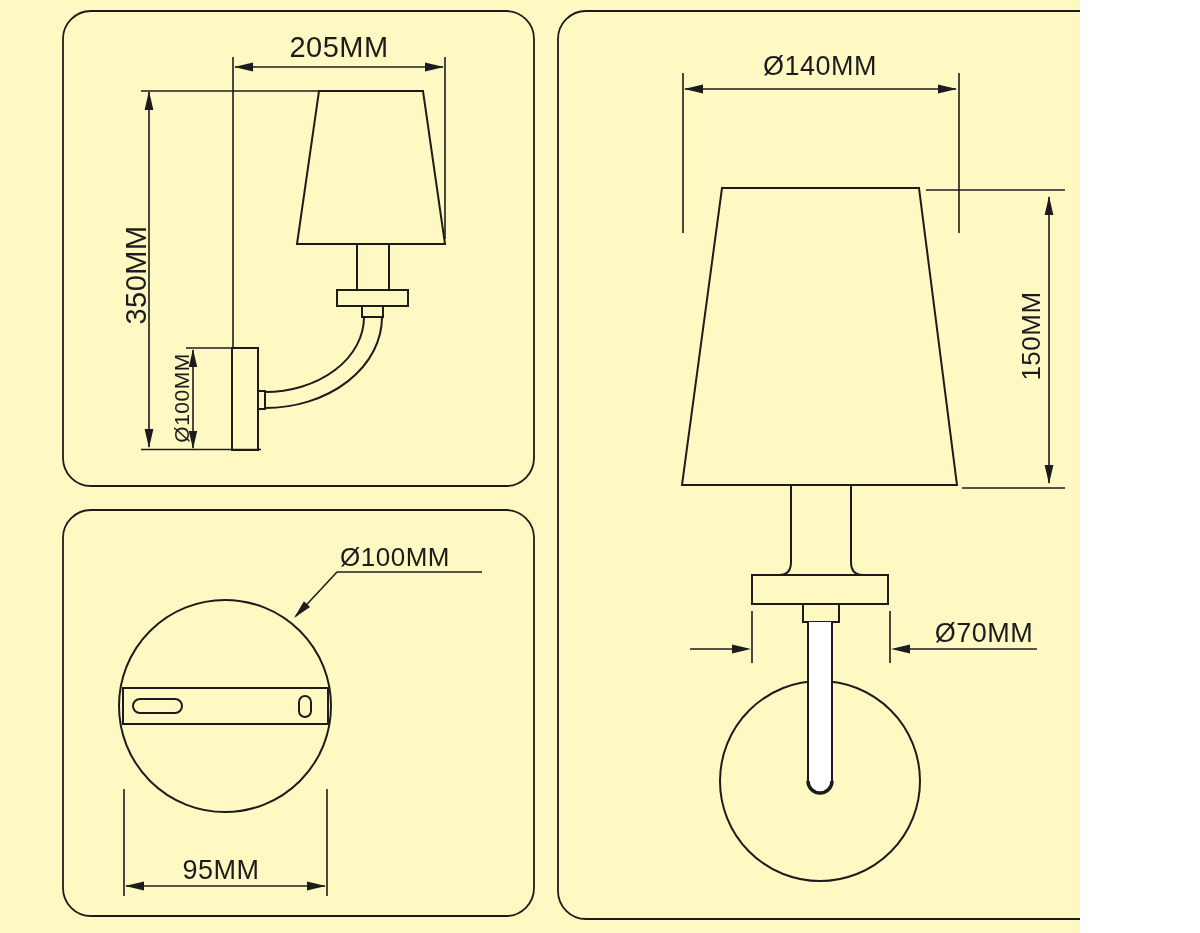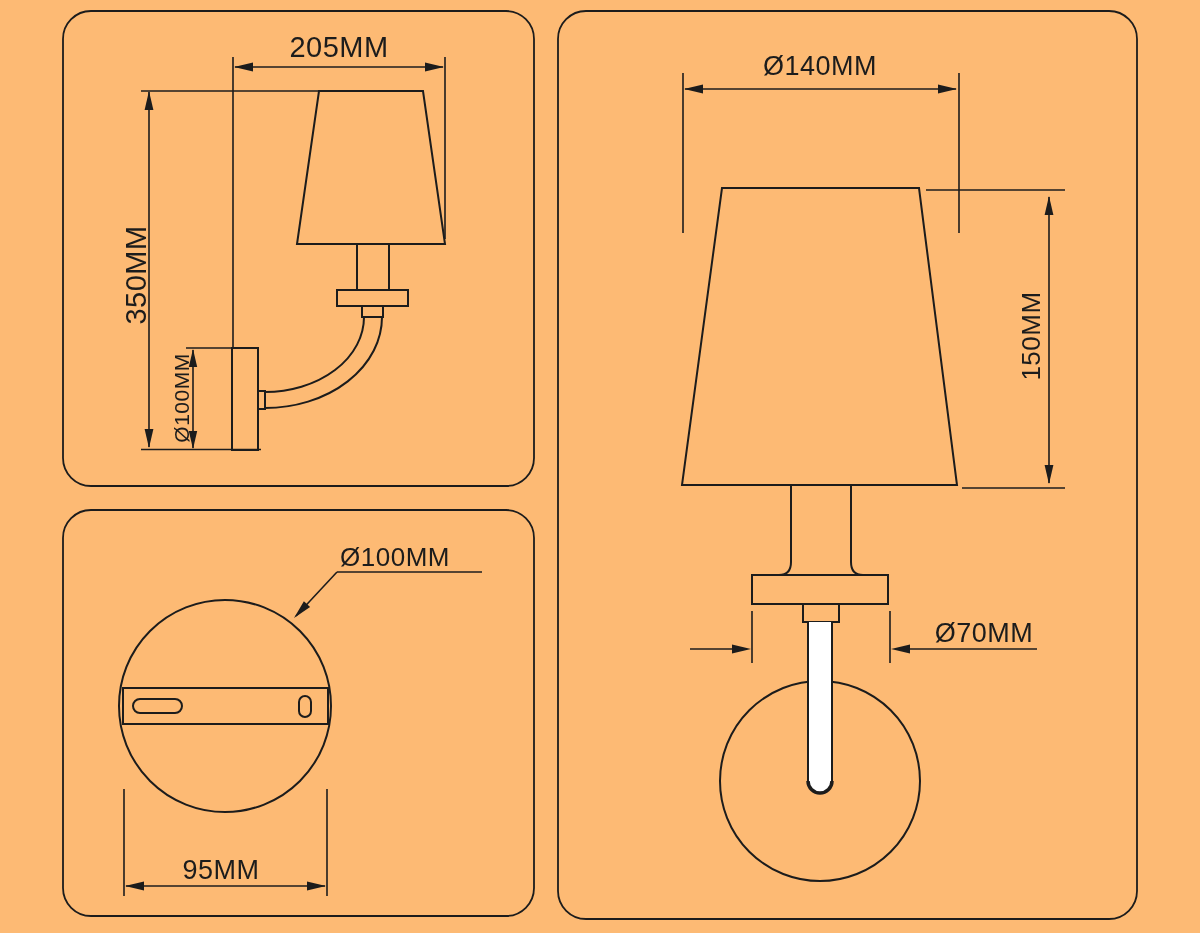--- a/index.html
+++ b/index.html
@@ -1,16 +1,16 @@
 <!DOCTYPE html>
 <html><head>
 <meta charset="utf-8">
 <style>
   html,body{margin:0;padding:0;background:#ffffff;}
-  .stage{position:relative;width:1200px;height:933px;background:#fdba74;overflow:hidden;}
+  .stage{position:relative;width:1080px;height:933px;background:#fef9c3;overflow:hidden;}
   svg{display:block;}
   .panel{fill:none;stroke:#1c1c1c;stroke-width:1.8px;}
   .outline{fill:none;stroke:#1c1c1c;stroke-width:2px;stroke-linejoin:miter;}
   .fillwhite{fill:#ffffff;stroke:none;}
   .dim{fill:none;stroke:#1c1c1c;stroke-width:1.6px;}
   .cap{fill:none;stroke:#1c1c1c;stroke-width:3.5px;}
   .arrow{fill:#1c1c1c;stroke:none;}
   text{font-family:"Liberation Sans","DejaVu Sans",sans-serif;fill:#1c1c1c;letter-spacing:0.5px;}
   .t29{font-size:29px;} .t27{font-size:27px;} .t26{font-size:26px;} .t21{font-size:21px;}
 </style>

